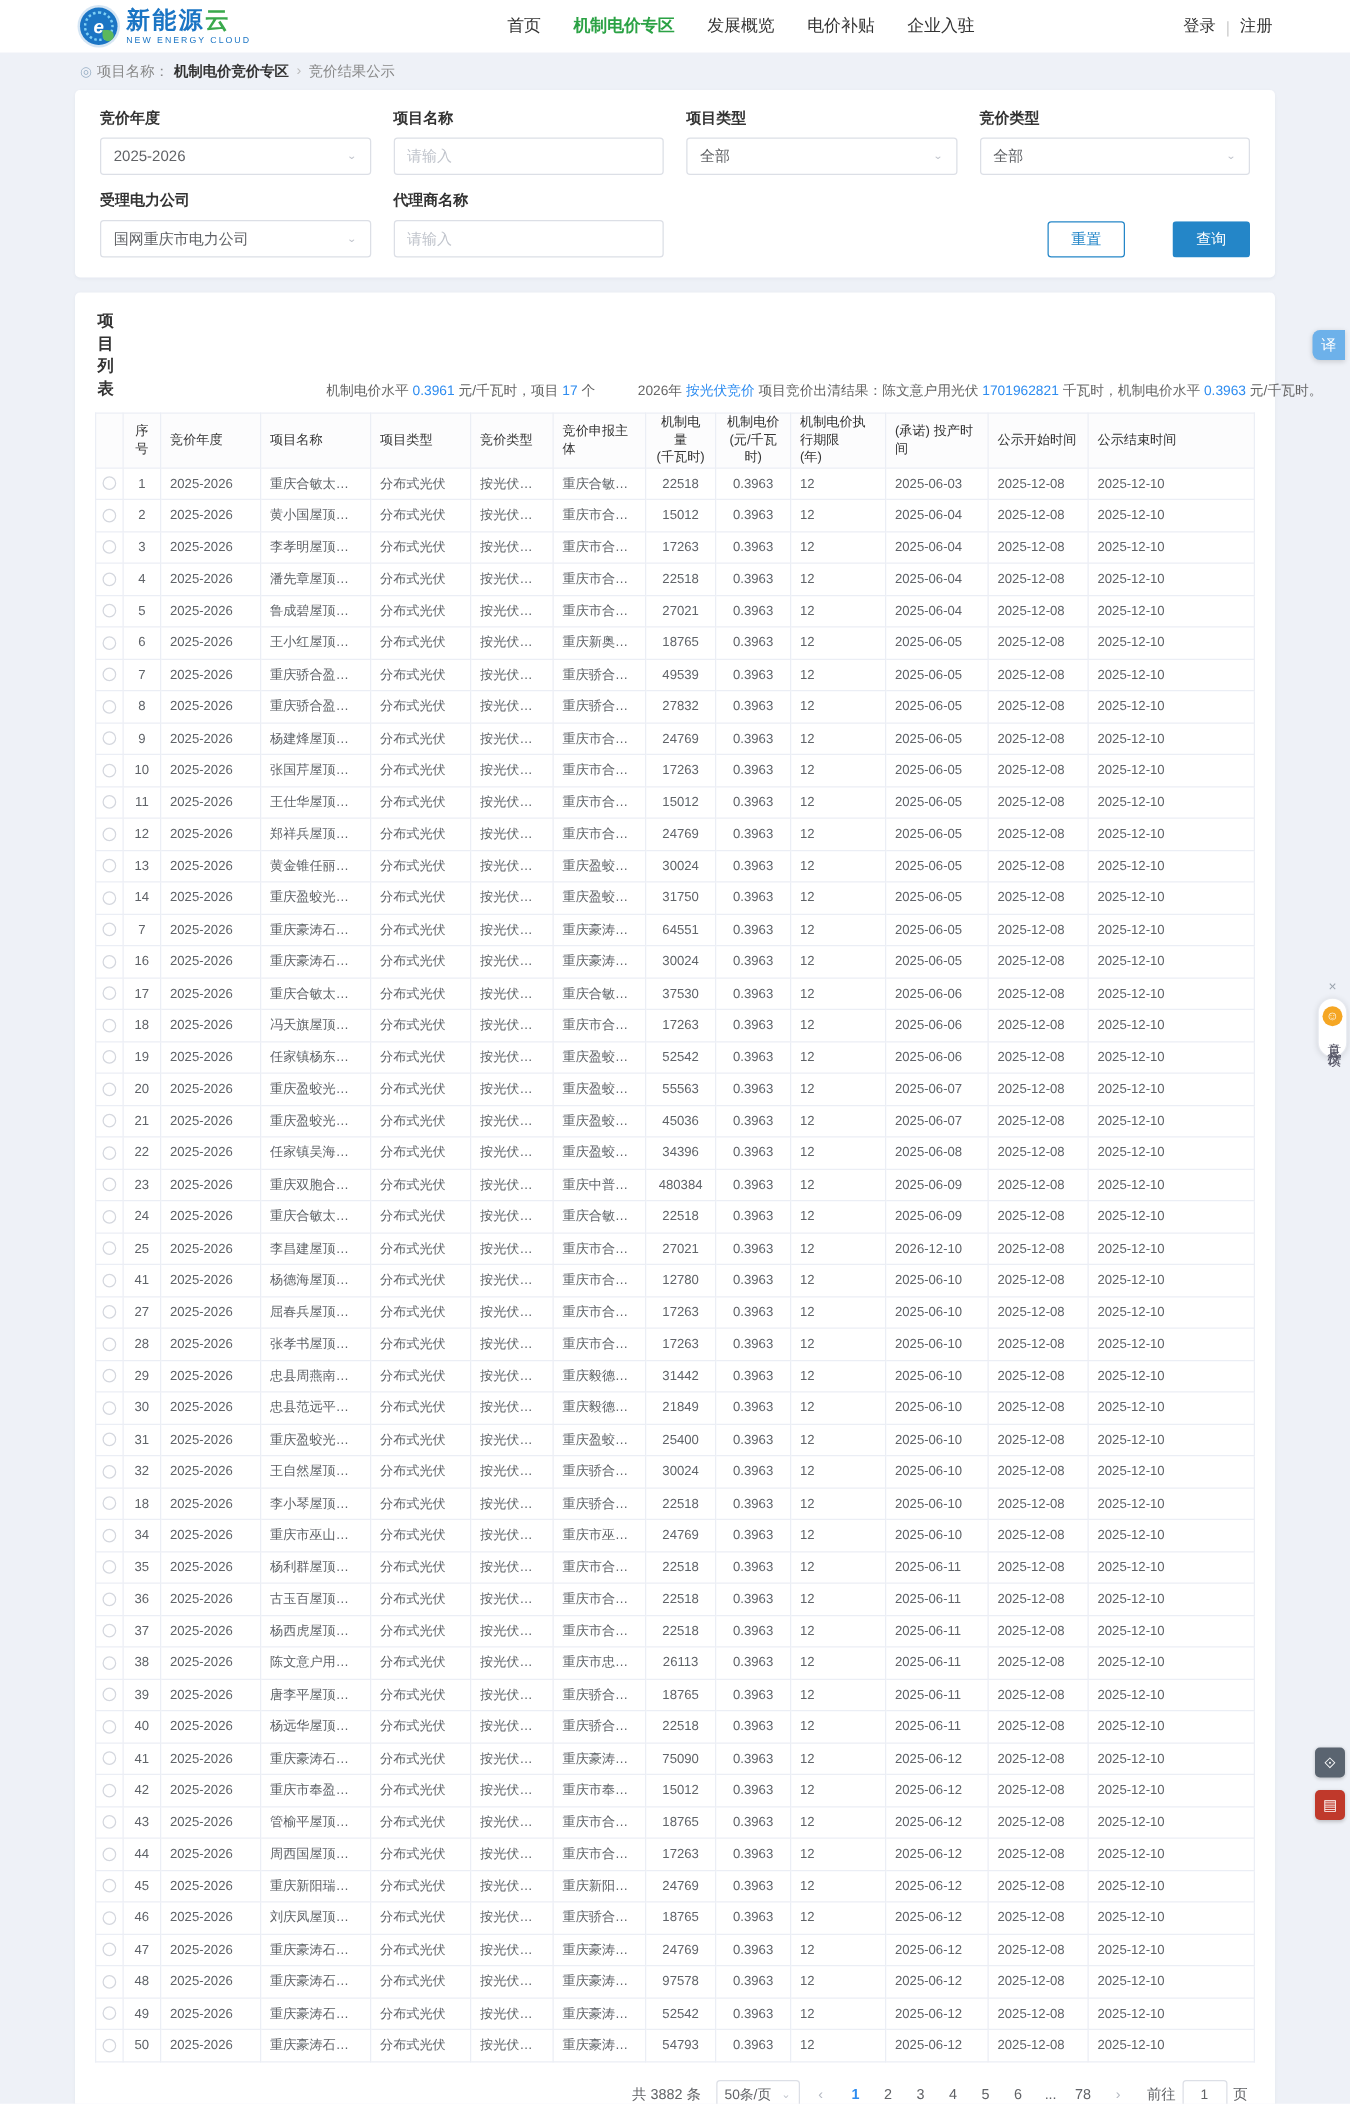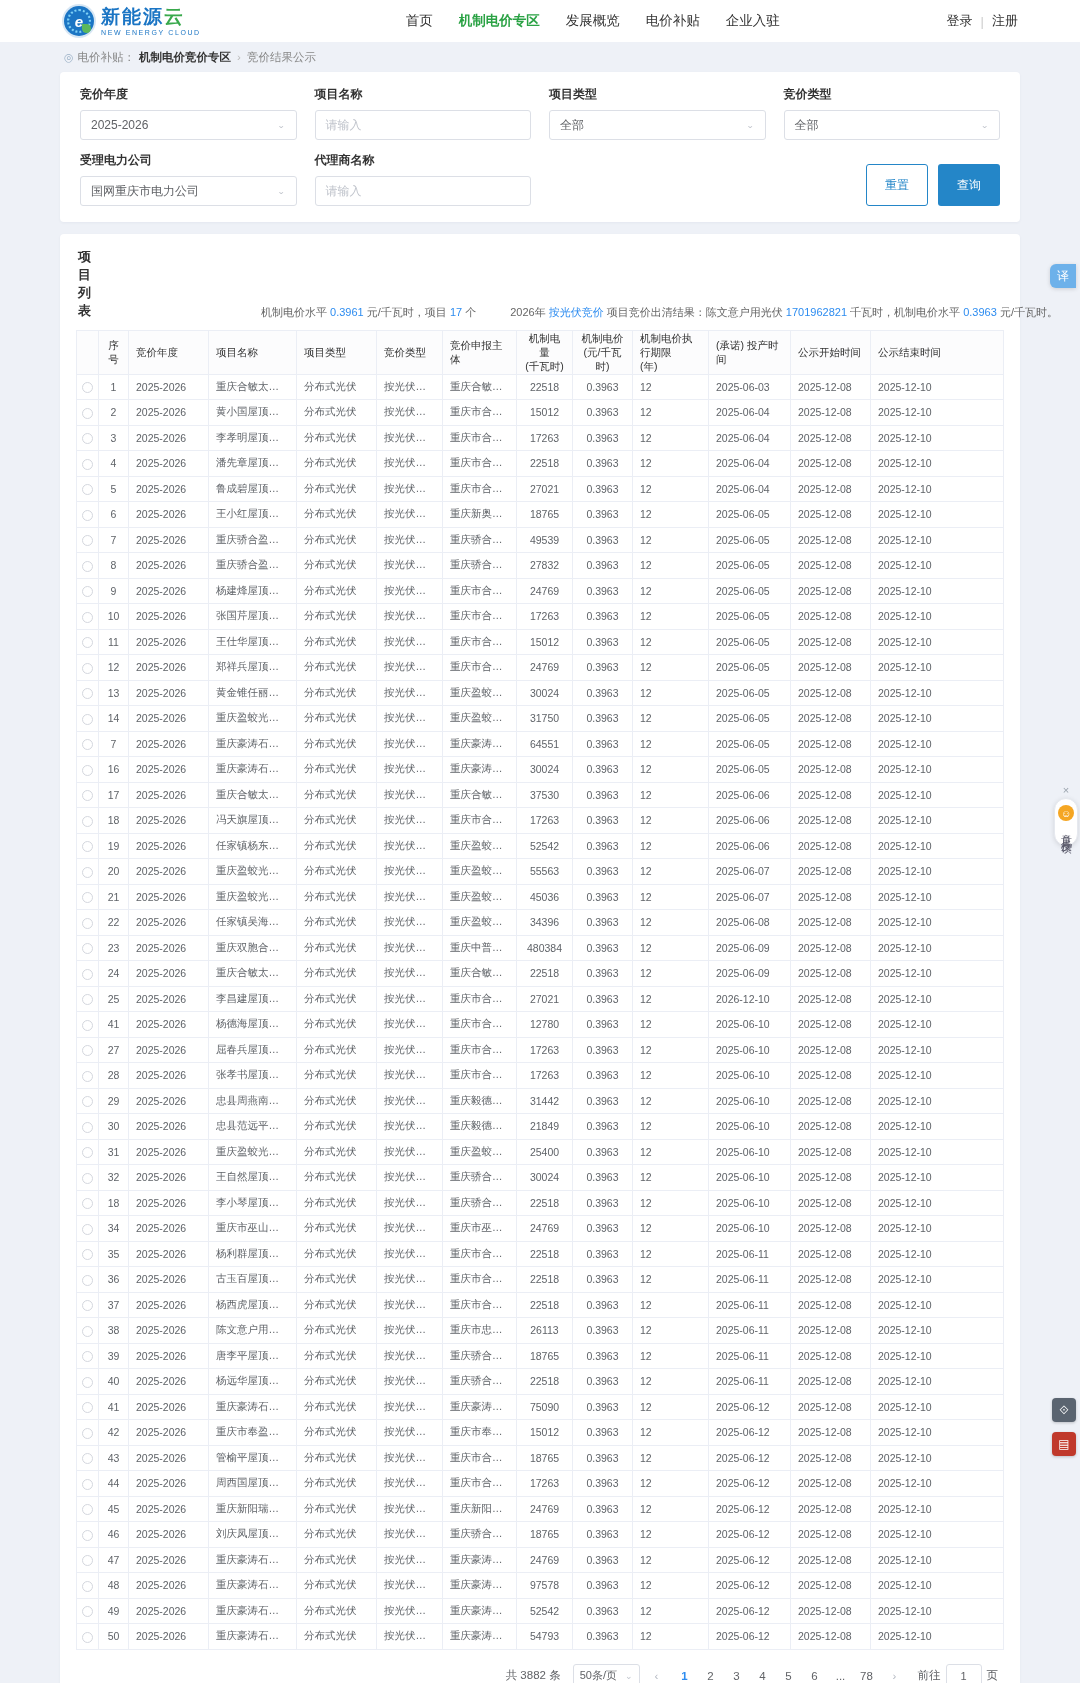--- a/index.html
+++ b/index.html
@@ -34,21 +34,21 @@
   
   .card { background:#fff; border-radius:4px; margin:0 60px; box-shadow:0 1px 3px rgba(30,60,100,.05); }
   .filter-card { padding:14px 20px 16px; }
   .filter-grid { display:grid; grid-template-columns:repeat(4,1fr); column-gap:18px; row-gap:12px; }
   .field label { display:block; font-size:12px; color:#333; font-weight:bold; margin-bottom:7px; }
   .control { height:30px; border:1px solid #dcdfe6; border-radius:3px; display:flex; align-items:center;
     padding:0 10px; font-size:12px; color:#606266; background:#fff; position:relative; cursor:pointer; }
   .control.placeholder { color:#c0c4cc; cursor:text; }
   .control .chev { margin-left:auto; color:#c0c4cc; font-size:10px; transform:scaleY(.8); }
   .filter-actions { grid-column:3 / 5; display:flex; align-items:flex-end; justify-content:flex-end; gap:10px; }
-  .btn { height:42px; padding:0 18px; border-radius:3px; font-size:12px; cursor:pointer; border:1px solid transparent; }
+  .btn { height:29px; padding:0 18px; border-radius:3px; font-size:12px; cursor:pointer; border:1px solid transparent;margin-left:28px; }
   .btn-outline { background:#fff; border-color:#2486c8; color:#2486c8; }
   .btn-primary { background:#2486c8; color:#fff; }
   
   .list-card { margin-top:12px; padding:12px 16px 14px; }
   .list-head { display:flex; align-items:flex-end; padding:2px 2px 10px; }
   .list-title { font-size:13px; font-weight:bold; color:#333; }
   .notice { margin-left:170px; font-size:11px; color:#666; white-space:nowrap; }
   .notice .hl { color:#2d8cf0; }
   .notice .gap { display:inline-block; width:34px; }
   
@@ -117,21 +117,21 @@
     </div>
   <div class="auth">
     <span>登录</span>
     <span class="divider">|</span>
     <span>注册</span>
   </div>
 </div>
 
 <div class="crumb">
   <span class="pin">◎</span>
-  <span>电价补贴：</span>
+  <span>项目名称：</span>
   <b>机制电价竞价专区</b>
   <span class="sep">›</span>
   <span>竞价结果公示</span>
 </div>
 
 <div class="card filter-card">
   <div class="filter-grid">
     <div class="field">
       <label>竞价年度</label>
       <div class="control">

